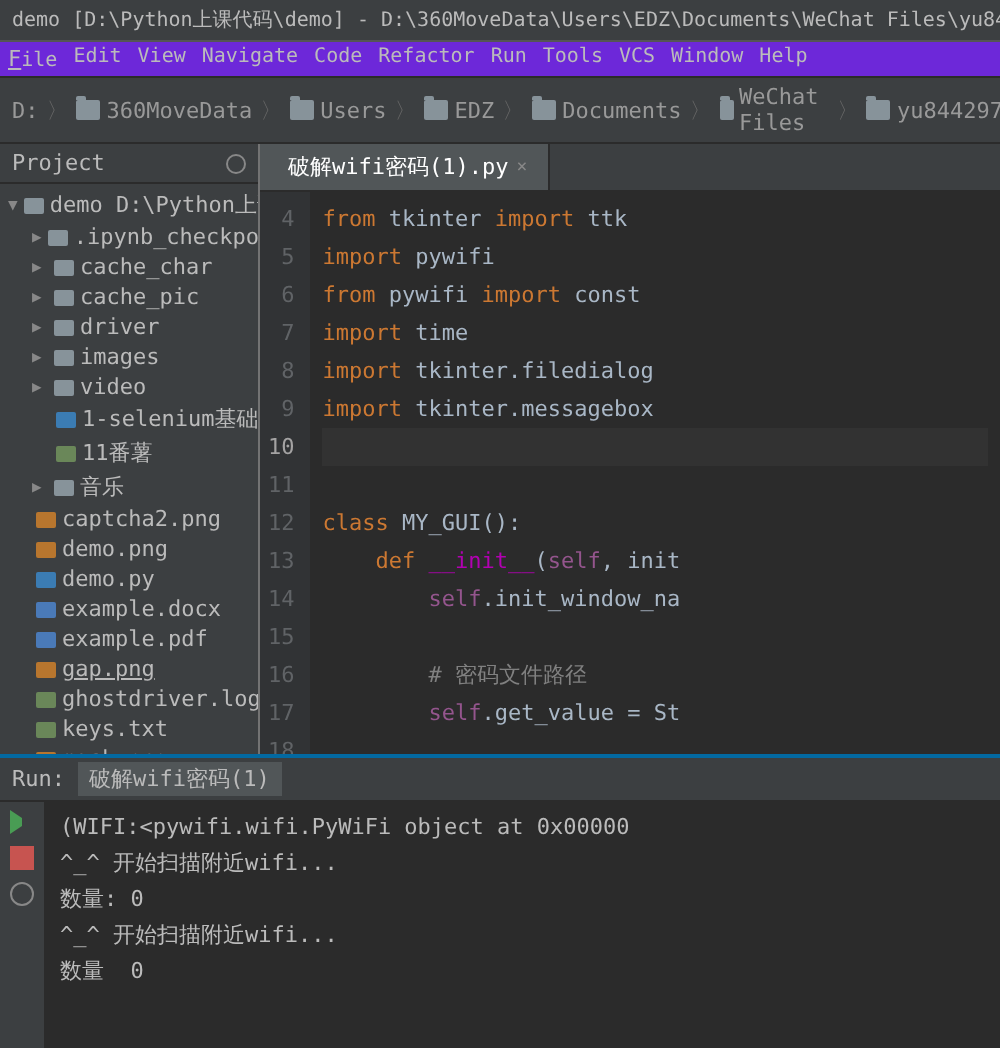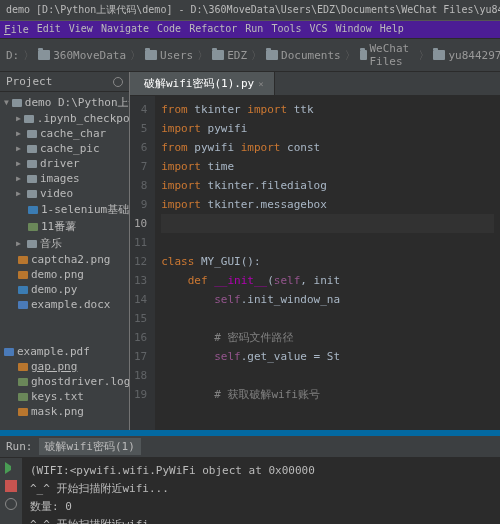--- a/index.html
+++ b/index.html
@@ -1,18 +1,18 @@
 <!DOCTYPE html>
 <html><head>
 <meta charset="utf-8">
 <style>
 *{margin:0;padding:0;box-sizing:border-box;font-family:'Consolas','Monaco',monospace;font-size:11px}
 body{background:#2b2b2b;color:#a9b7c6;width:500px;height:524px;overflow:hidden;display:flex;flex-direction:column}
 .titlebar{background:#3c3f41;color:#bbb;padding:3px 6px;font-size:10px;border-bottom:1px solid #555;white-space:nowrap;overflow:hidden}
-.menubar{background:#4c1d95;padding:2px 4px;display:flex;gap:8px;border-bottom:1px solid #2b2b2b}
+.menubar{background:#6d28d9;padding:2px 4px;display:flex;gap:8px;border-bottom:1px solid #2b2b2b}
 .menubar span{color:#bbb;font-size:10px;cursor:pointer}
 .menubar span u{text-decoration:underline}
 .toolbar{background:#3c3f41;padding:3px 6px;display:flex;gap:4px;align-items:center;border-bottom:1px solid #2b2b2b;font-size:10px;color:#999}
 .toolbar .crumb{display:flex;align-items:center;gap:3px}
 .toolbar .sep{color:#666}
 .folder-icon{width:12px;height:10px;background:#87939a;display:inline-block;border-radius:1px;position:relative}
 .folder-icon::before{content:'';position:absolute;top:-2px;left:0;width:5px;height:2px;background:#87939a;border-radius:1px 1px 0 0}
 .main{flex:1;display:flex;overflow:hidden}
 .sidebar{width:130px;background:#3c3f41;border-right:1px solid #737373;display:flex;flex-direction:column;overflow:hidden}
 .side-header{padding:3px 6px;font-size:10px;color:#bbb;border-bottom:1px solid #2b2b2b;display:flex;align-items:center;justify-content:space-between}
@@ -36,21 +36,21 @@
 .gutter div{height:19px}
 .gutter .hl{color:#a4a3a3}
 .lines{flex:1;padding:4px 6px;font-size:12.5px;line-height:19px;white-space:pre;overflow:hidden}
 .lines div{height:19px}
 .kw{color:#cc7832}
 .cls{color:#a9b7c6}
 .self{color:#94558d}
 .cmt{color:#808080}
 .mag{color:#b200b2}
 .hl-line{background:#323232}
-.console{height:94px;background:#2b2b2b;border-top:6px solid #0369a1;display:flex;flex-direction:column}
+.console{height:147px;background:#2b2b2b;border-top:2px solid #0369a1;display:flex;flex-direction:column}
 .con-header{background:#3c3f41;padding:2px 6px;font-size:10px;color:#bbb;display:flex;align-items:center;gap:6px;border-bottom:1px solid #2b2b2b}
 .con-body{flex:1;display:flex}
 .con-tools{width:22px;background:#3c3f41;display:flex;flex-direction:column;gap:6px;padding:4px 0;align-items:center}
 .con-tools div{width:12px;height:12px;cursor:pointer}
 .run-btn{border-left:6px solid #499c54;border-top:4px solid transparent;border-bottom:4px solid transparent;width:0;height:0}
 .stop-btn{background:#c75450;width:10px;height:10px}
 .con-out{flex:1;padding:4px 8px;font-size:12.5px;line-height:18px;color:#bbb;font-family:'Consolas',monospace;white-space:pre;overflow:hidden}
 </style>
 </head>
 <body>
@@ -173,21 +173,21 @@
             <span>demo.png</span>
           </div>
           <div class="tree-item" style="padding-left: 18px;">
             <span class="icn py"></span>
             <span>demo.py</span>
           </div>
           <div class="tree-item" style="padding-left: 18px;">
             <span class="icn doc"></span>
             <span>example.docx</span>
           </div>
-          <div class="tree-item" style="padding-left: 4px; margin-top: 32px;">
+          <div class="tree-item" style="padding-left: 18px;">
             <span class="icn doc"></span>
             <span>example.pdf</span>
           </div>
           <div class="tree-item" style="padding-left: 18px; text-decoration: underline;">
             <span class="icn img"></span>
             <span>gap.png</span>
           </div>
           <div class="tree-item" style="padding-left: 18px;">
             <span class="icn file"></span>
             <span>ghostdriver.log</span>

